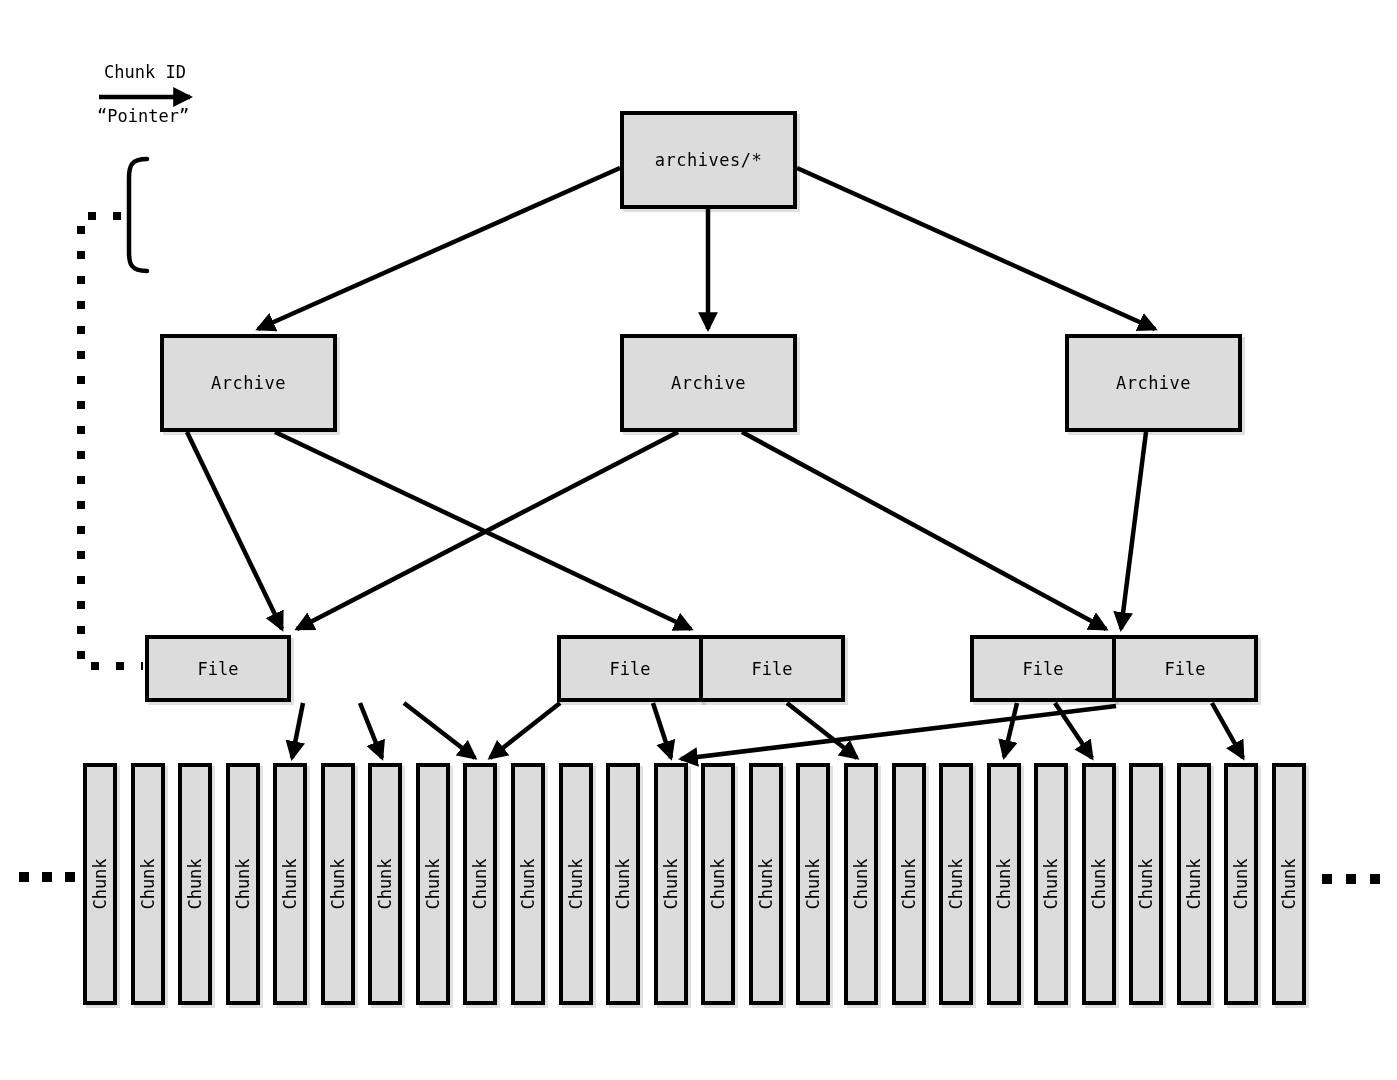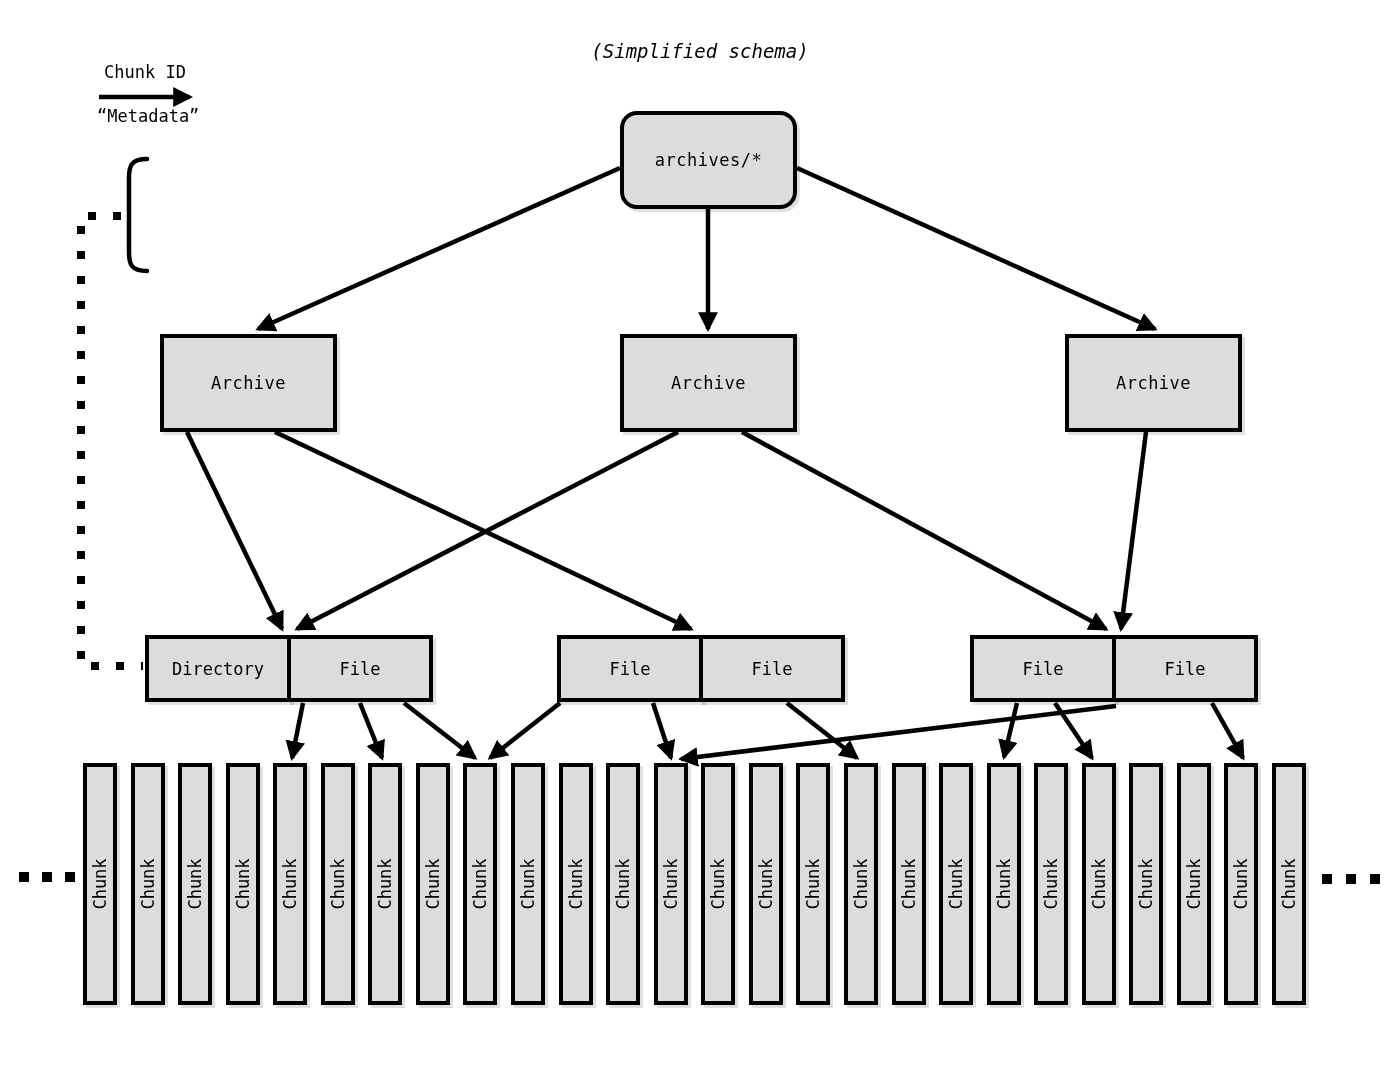--- a/index.html
+++ b/index.html
@@ -80,44 +80,40 @@
         <line x1="560" y1="703" x2="490" y2="758" class="edge" marker-end="url(#ah)"></line>
         <line x1="653" y1="703" x2="671" y2="758" class="edge" marker-end="url(#ah)"></line>
         <line x1="787" y1="703" x2="857" y2="758" class="edge" marker-end="url(#ah)"></line>
         <line x1="1116" y1="706" x2="681" y2="759" class="edge" marker-end="url(#ah)"></line>
         <line x1="1017" y1="703" x2="1004" y2="757" class="edge" marker-end="url(#ah)"></line>
         <line x1="1055" y1="703" x2="1092" y2="758" class="edge" marker-end="url(#ah)"></line>
         <line x1="1212" y1="703" x2="1243" y2="758" class="edge" marker-end="url(#ah)"></line>
       </g>
   </svg>
 
-  <div id="title">(Simplified schema)</div>
 
   <div id="legend-label">Chunk ID</div>
-  <div id="legend-sublabel">“Metadata”</div>
-
-
-  <div class="node bigbox" style="left:620px; top:111px;border-radius:17px;">
+  <div id="legend-sublabel">“Pointer”</div>
+
+
+  <div class="node bigbox" style="left:620px; top:111px;">
     <span>archives/*</span>
   </div>
 
   <div id="generated">
       <div class="node bigbox" style="left: 160px; top: 334px;">
         <span>Archive</span>
       </div>
       <div class="node bigbox" style="left: 620px; top: 334px;">
         <span>Archive</span>
       </div>
       <div class="node bigbox" style="left: 1065px; top: 334px;">
         <span>Archive</span>
       </div>
       <div class="pair" style="left: 145px; top: 635px;">
-        <div class="cell">
-          <span>Directory</span>
-        </div>
         <div class="cell">
           <span>File</span>
         </div>
       </div>
       <div class="pair" style="left: 557px; top: 635px;">
         <div class="cell">
           <span>File</span>
         </div>
         <div class="cell">
           <span>File</span>

